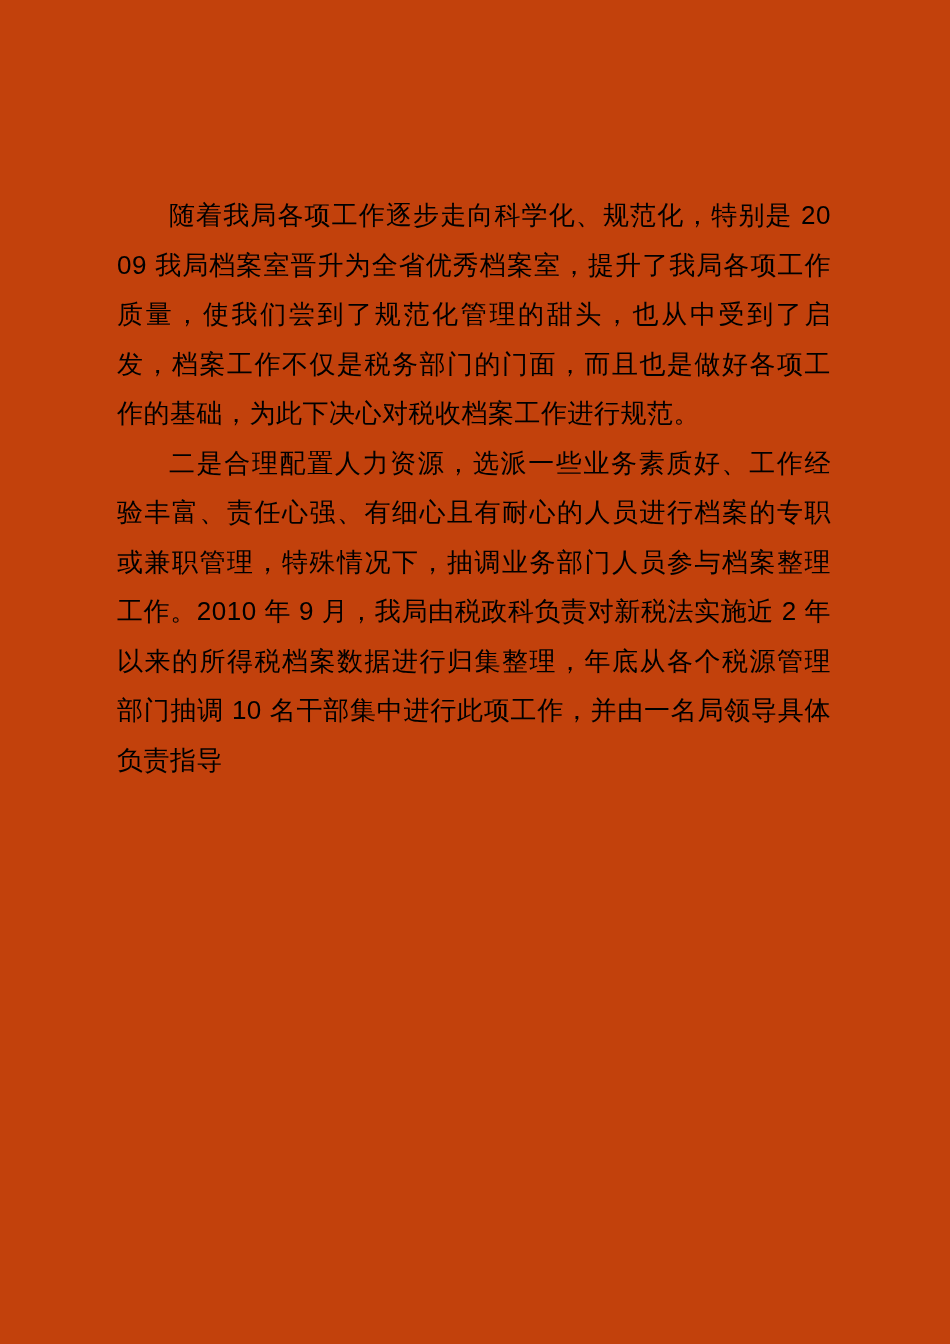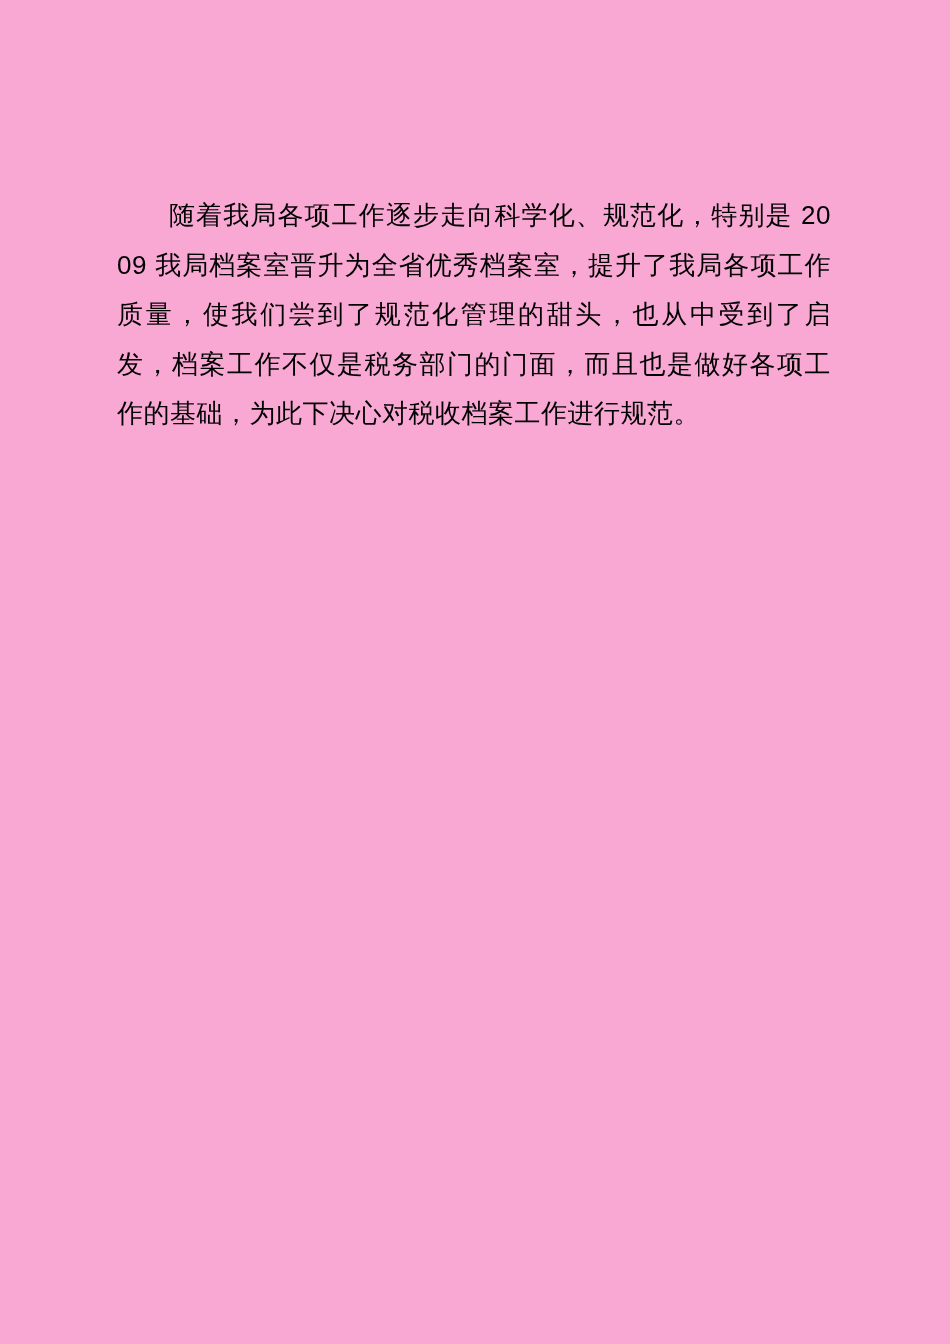--- a/index.html
+++ b/index.html
@@ -5,21 +5,21 @@
     html, body {
       margin: 0;
       padding: 0;
       background: #ffffff;
     }
     .page {
       position: relative;
       width: 950px;
       height: 1344px;
       margin: 0;
-      background: #f9a8d4;
+      background: #c2410c;
       box-sizing: border-box;
       overflow: hidden;
     }
     .doc-body {
       position: absolute;
       top: 191px;
       left: 117px;
       width: 714px;
       font-family: "Liberation Sans", "DejaVu Sans", sans-serif;
       font-size: 26px;
@@ -34,14 +34,15 @@
       text-indent: 2em;
       word-break: break-all;
     }
   </style>
 </head>
 <body>
 
 <div class="page">
   <div class="doc-body">
     <p>随着我局各项工作逐步走向科学化、规范化，特别是 2009 我局档案室晋升为全省优秀档案室，提升了我局各项工作质量，使我们尝到了规范化管理的甜头，也从中受到了启发，档案工作不仅是税务部门的门面，而且也是做好各项工作的基础，为此下决心对税收档案工作进行规范。</p>
+    <p>二是合理配置人力资源，选派一些业务素质好、工作经验丰富、责任心强、有细心且有耐心的人员进行档案的专职或兼职管理，特殊情况下，抽调业务部门人员参与档案整理工作。2010 年 9 月，我局由税政科负责对新税法实施近 2 年以来的所得税档案数据进行归集整理，年底从各个税源管理部门抽调 10 名干部集中进行此项工作，并由一名局领导具体负责指导</p>
   </div>
 </div>
 
 </body></html>

